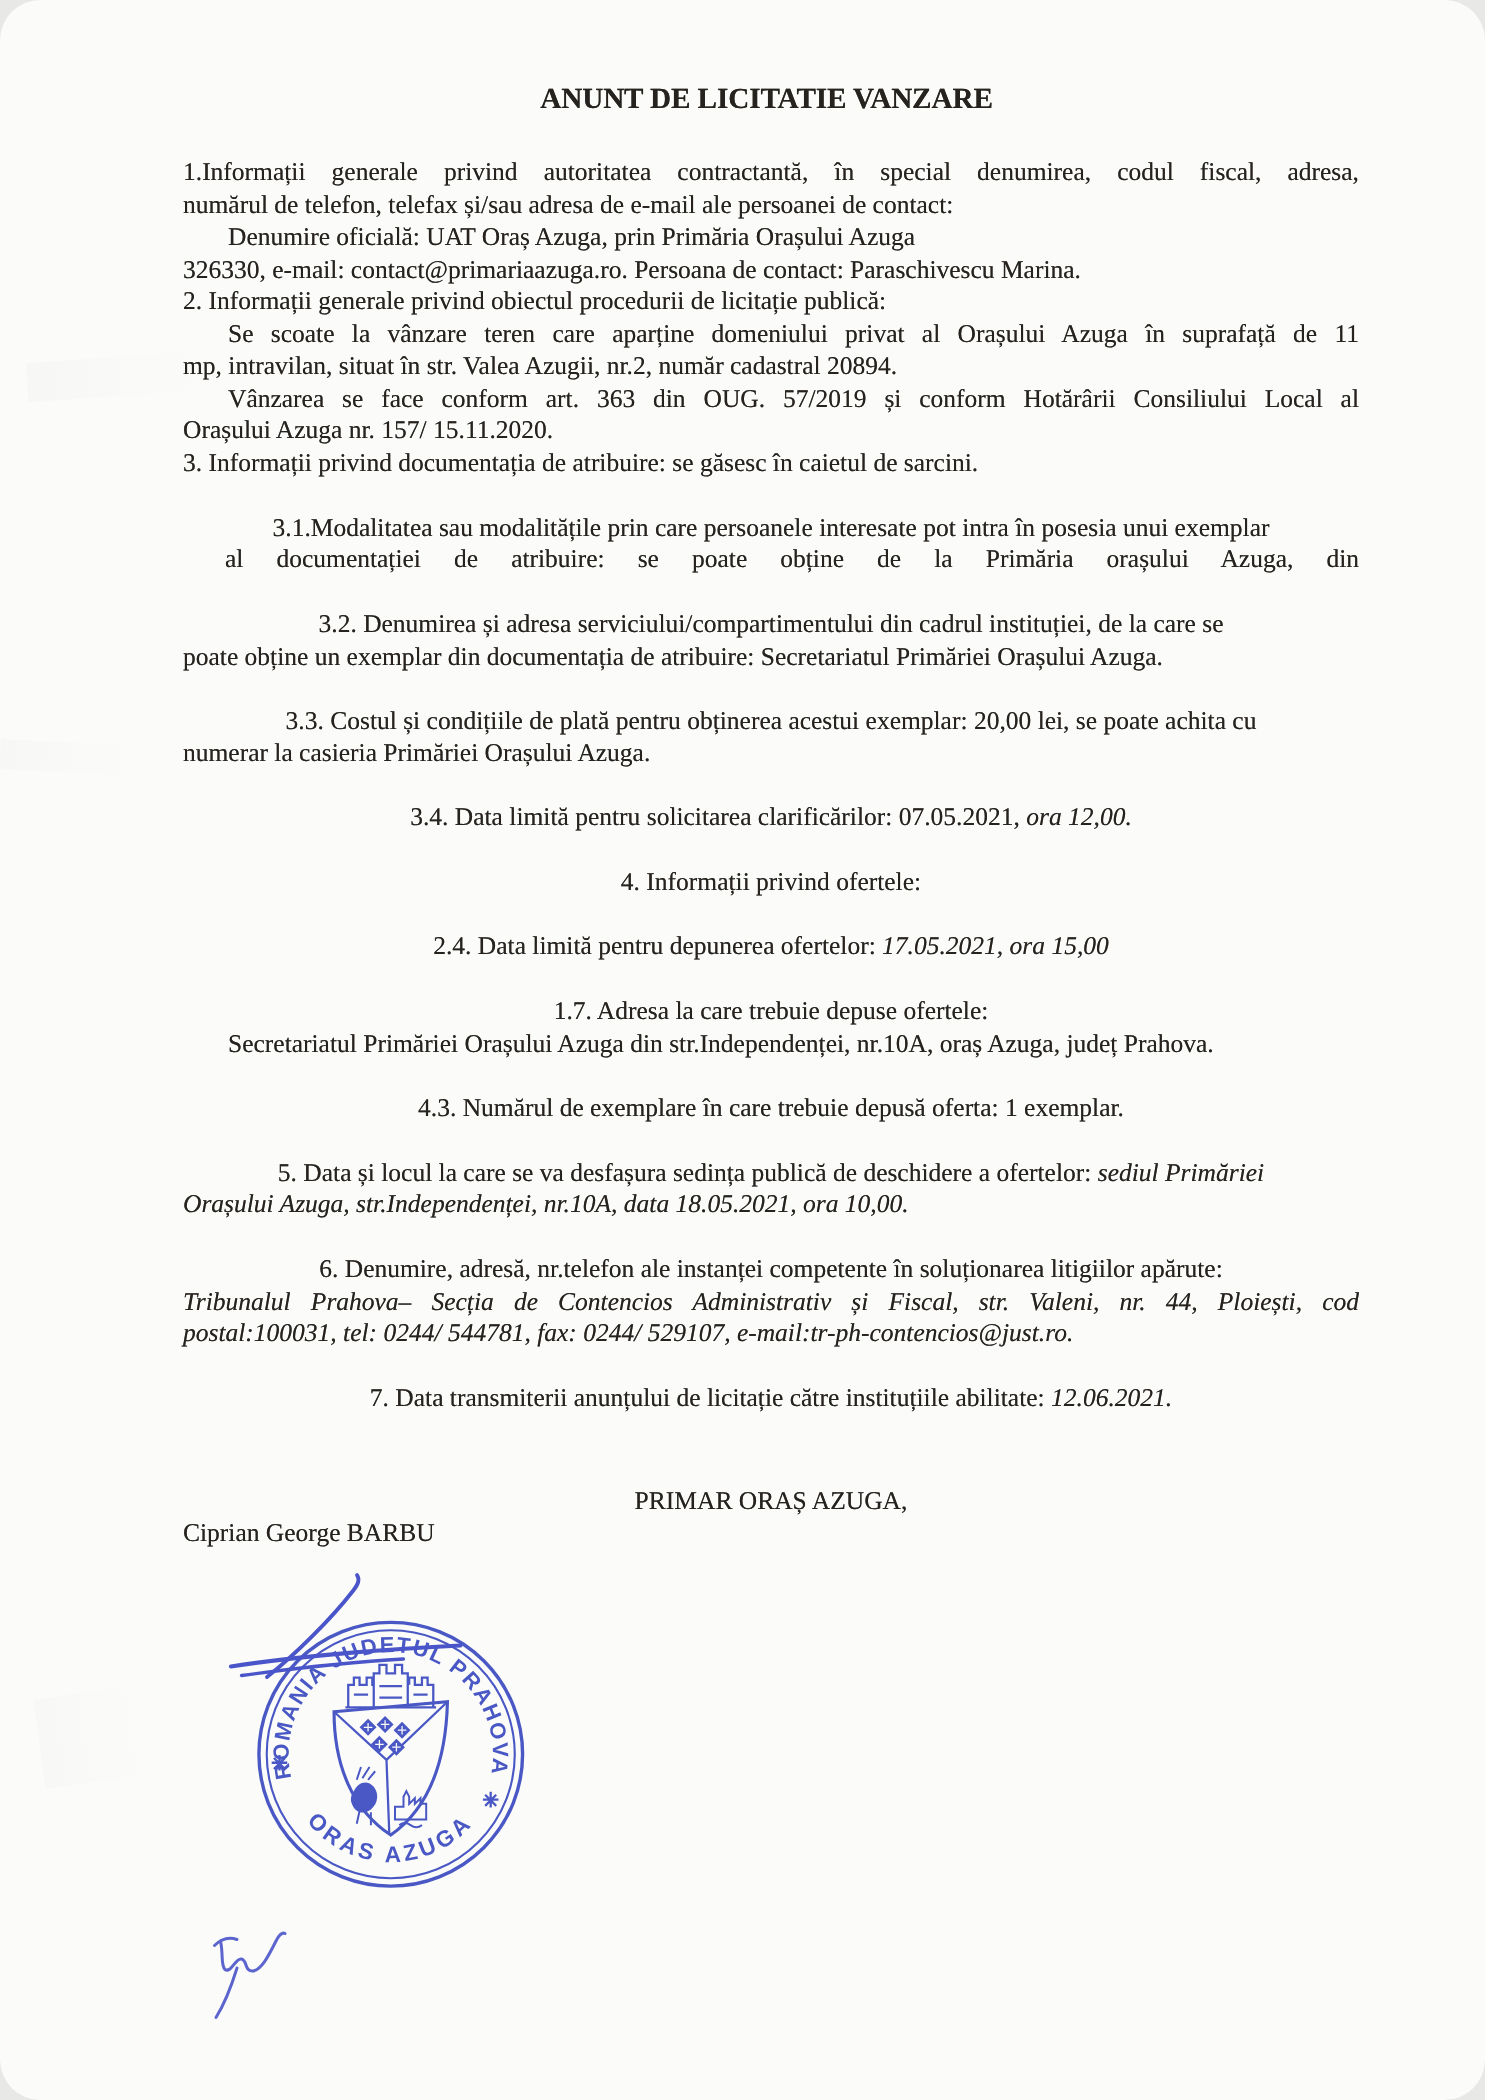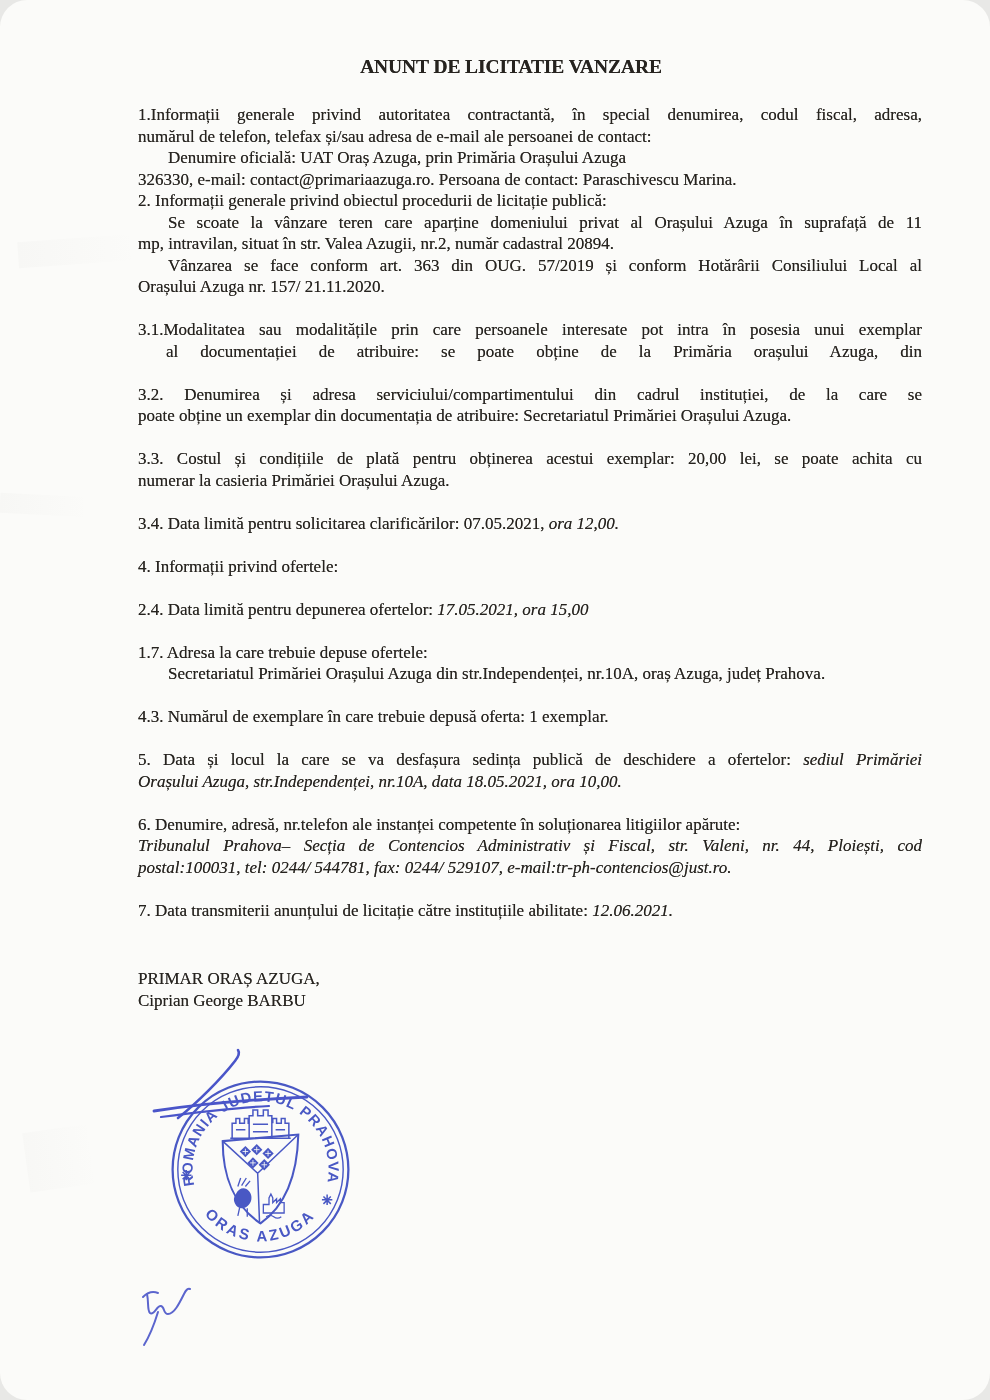--- a/index.html
+++ b/index.html
@@ -13,33 +13,33 @@
     color:var(--ink);
     border-radius:27px;
   }
   .title{
     position:absolute; top:56px; left:0; right:0;
     text-align:center; transform:translateX(16px);
     font-size:19.5px; font-weight:bold; letter-spacing:-0.1px;
     text-shadow:0 0 0.4px rgba(35,32,28,.75);
   }
   .docbody{
-    position:absolute; top:104px; left:138px; width:784px;
+    position:absolute; top:104px; left:122px; width:784px;
     font-size:17px; line-height:21.5px;
     text-shadow:0 0 0.4px rgba(35,32,28,.65);
   }
   .ln{height:21.5px;}
   
   .j{text-align:justify; overflow:hidden;}
   .j::after{content:""; display:inline-block; width:100%;}
   .in1{padding-left:30px;}
   .in2{padding-left:28px;}
-  .sp{margin-top:21.5px;}
+  .sp{margin-top:21.5px;text-align:center;}
   .it{font-style:italic;}
-  .sig{margin-top:47px;}
+  .sig{margin-top:47px;text-align:center;}
   
   .stamp{
     position:absolute; left:166px; top:1075px; width:189px; height:189px;
     color:var(--stamp-blue); opacity:.92;
   }
   .penlayer{
     position:absolute; inset:0; width:990px; height:1400px;
     color:var(--pen-blue); pointer-events:none;
   }
   
@@ -63,21 +63,22 @@
 
     <div class="ln j">1.Informații generale privind autoritatea contractantă, în special denumirea, codul fiscal, adresa,</div>
     <div class="ln">numărul de telefon, telefax și/sau adresa de e-mail ale persoanei de contact:</div>
     <div class="ln in1">Denumire oficială: UAT Oraș Azuga, prin Primăria Orașului Azuga</div>
     <div class="ln">326330, e-mail:  contact@primariaazuga.ro. Persoana de contact: Paraschivescu Marina.</div>
 
     <div class="ln">2. Informații generale privind obiectul procedurii de licitație publică:</div>
     <div class="ln in1 j">Se scoate la vânzare teren care aparține domeniului privat al Orașului Azuga  în suprafață de 11</div>
     <div class="ln">mp,  intravilan, situat în str. Valea Azugii, nr.2,  număr cadastral 20894.</div>
     <div class="ln in1 j">Vânzarea se face conform art. 363 din OUG. 57/2019 și conform Hotărârii Consiliului Local al</div>
-    <div class="ln">Orașului Azuga  nr. 157/ 21.11.2020.</div>
+    <div class="ln">Orașului Azuga  nr. 157/ 15.11.2020.</div>
+    <div class="ln">3.    Informații privind documentația de atribuire: se găsesc în caietul de sarcini.</div>
 
     <div class="ln j sp">3.1.Modalitatea sau modalitățile prin care persoanele interesate pot intra în posesia unui exemplar</div>
     <div class="ln in2 j">al documentației de atribuire: se poate obține de la Primăria orașului Azuga, din</div>
 
     <div class="ln j sp">3.2. Denumirea și adresa serviciului/compartimentului din cadrul instituției, de la care se</div>
     <div class="ln">poate obține un exemplar din documentația de atribuire: Secretariatul Primăriei Orașului Azuga.</div>
 
     <div class="ln j sp">3.3. Costul și condițiile de plată pentru obținerea acestui exemplar: 20,00 lei, se poate achita cu</div>
     <div class="ln">numerar la casieria Primăriei Orașului Azuga.</div>
 

